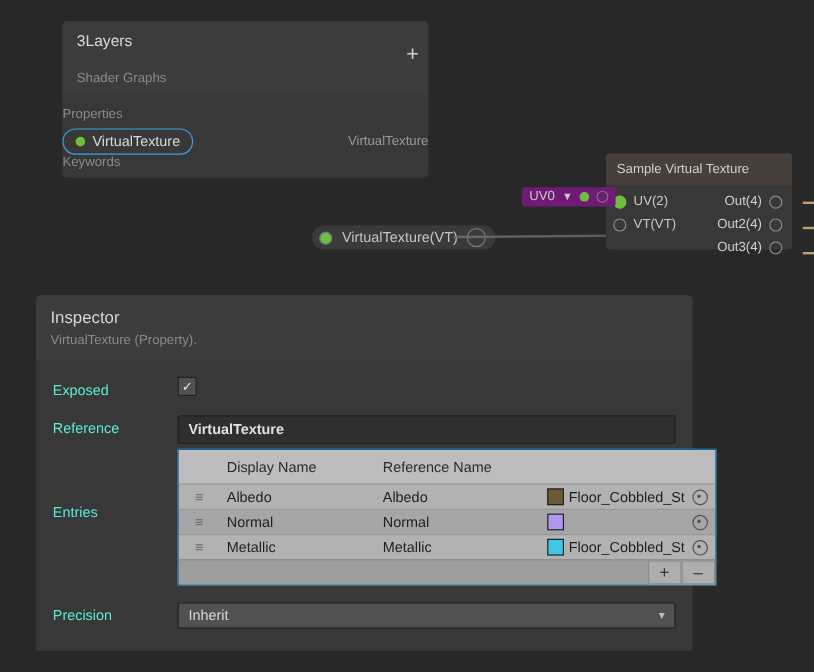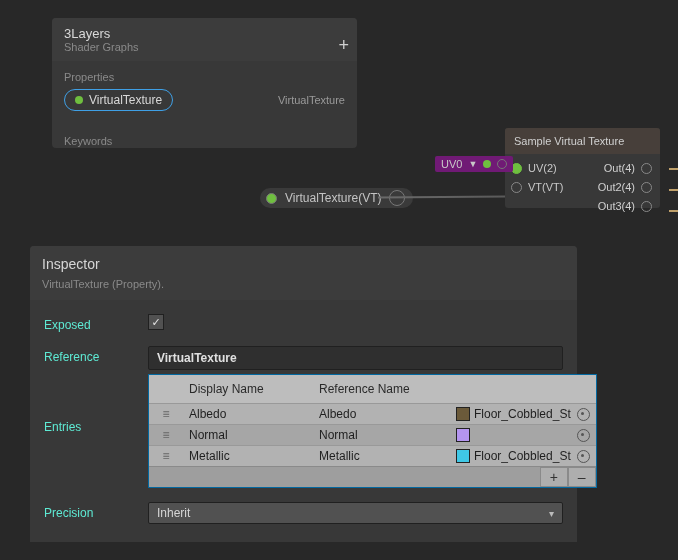--- a/index.html
+++ b/index.html
@@ -1,23 +1,23 @@
 <!DOCTYPE html>
 <html><head>
 <meta charset="utf-8">
 <style>
   html,body{margin:0;padding:0;width:678px;height:560px;background:#282828;font-family:Arial,Helvetica,sans-serif;font-size:12px;color:#c4c4c4;overflow:hidden}
   .panel{position:absolute;background:#383838;border-radius:4px}
   
   .bb{left:52px;top:18px;width:305px;height:130px}
   .bb-head{background:#3c3c3c;border-radius:4px 4px 0 0;padding:8px 12px;position:relative}
   .bb-title{font-size:13px;color:#d8d8d8}
-  .bb-sub{font-size:11px;color:#8a8a8a;margin-top:0}
+  .bb-sub{font-size:11px;color:#8a8a8a;margin-top:18px}
   .bb-plus{position:absolute;right:8px;top:18px;color:#d0d0d0;font-size:18px;line-height:18px}
-  .bb-body{padding:6px 12px 8px}
+  .bb-body{padding:6px 0 8px}
   .bb-sec{font-size:11px;color:#8a8a8a;margin:4px 0 6px}
   .bb-row{display:flex;align-items:center;justify-content:space-between}
   .pill{display:inline-flex;align-items:center;gap:6px;border:1px solid #3fa0e6;border-radius:12px;padding:3px 10px;color:#d8d8d8;background:#383838}
   .pill .dot{width:8px;height:8px;border-radius:50%;background:#6fbf3f}
   .bb-type{font-size:11px;color:#9a9a9a}
   
   .gn{position:absolute;left:260px;top:188px;display:flex;align-items:center;gap:8px;background:#3a3a3a;border-radius:12px;padding:2px 8px 2px 6px;color:#c4c4c4}
   .g-dot{width:9px;height:9px;border-radius:50%;border:1px solid #777;background:#6fbf3f}
   .g-prev{width:14px;height:14px;border-radius:50%;border:1px solid #777}
   
@@ -79,21 +79,21 @@
   </div>
   <div class="bb-body">
     <div class="bb-sec">Properties</div>
     <div class="bb-row">
       <span class="pill">
         <span class="dot"></span>
         <span>VirtualTexture</span>
       </span>
       <span class="bb-type">VirtualTexture</span>
     </div>
-    <div class="bb-sec" style="margin-top:24px">Keywords</div>
+    <div class="bb-sec" style="margin-top:0">Keywords</div>
   </div>
 </div>
 
 <div class="gn">
   <span class="g-dot"></span>
   <span>VirtualTexture(VT)</span>
   <span class="g-prev"></span>
 </div>
 
 <div class="edge"></div>

